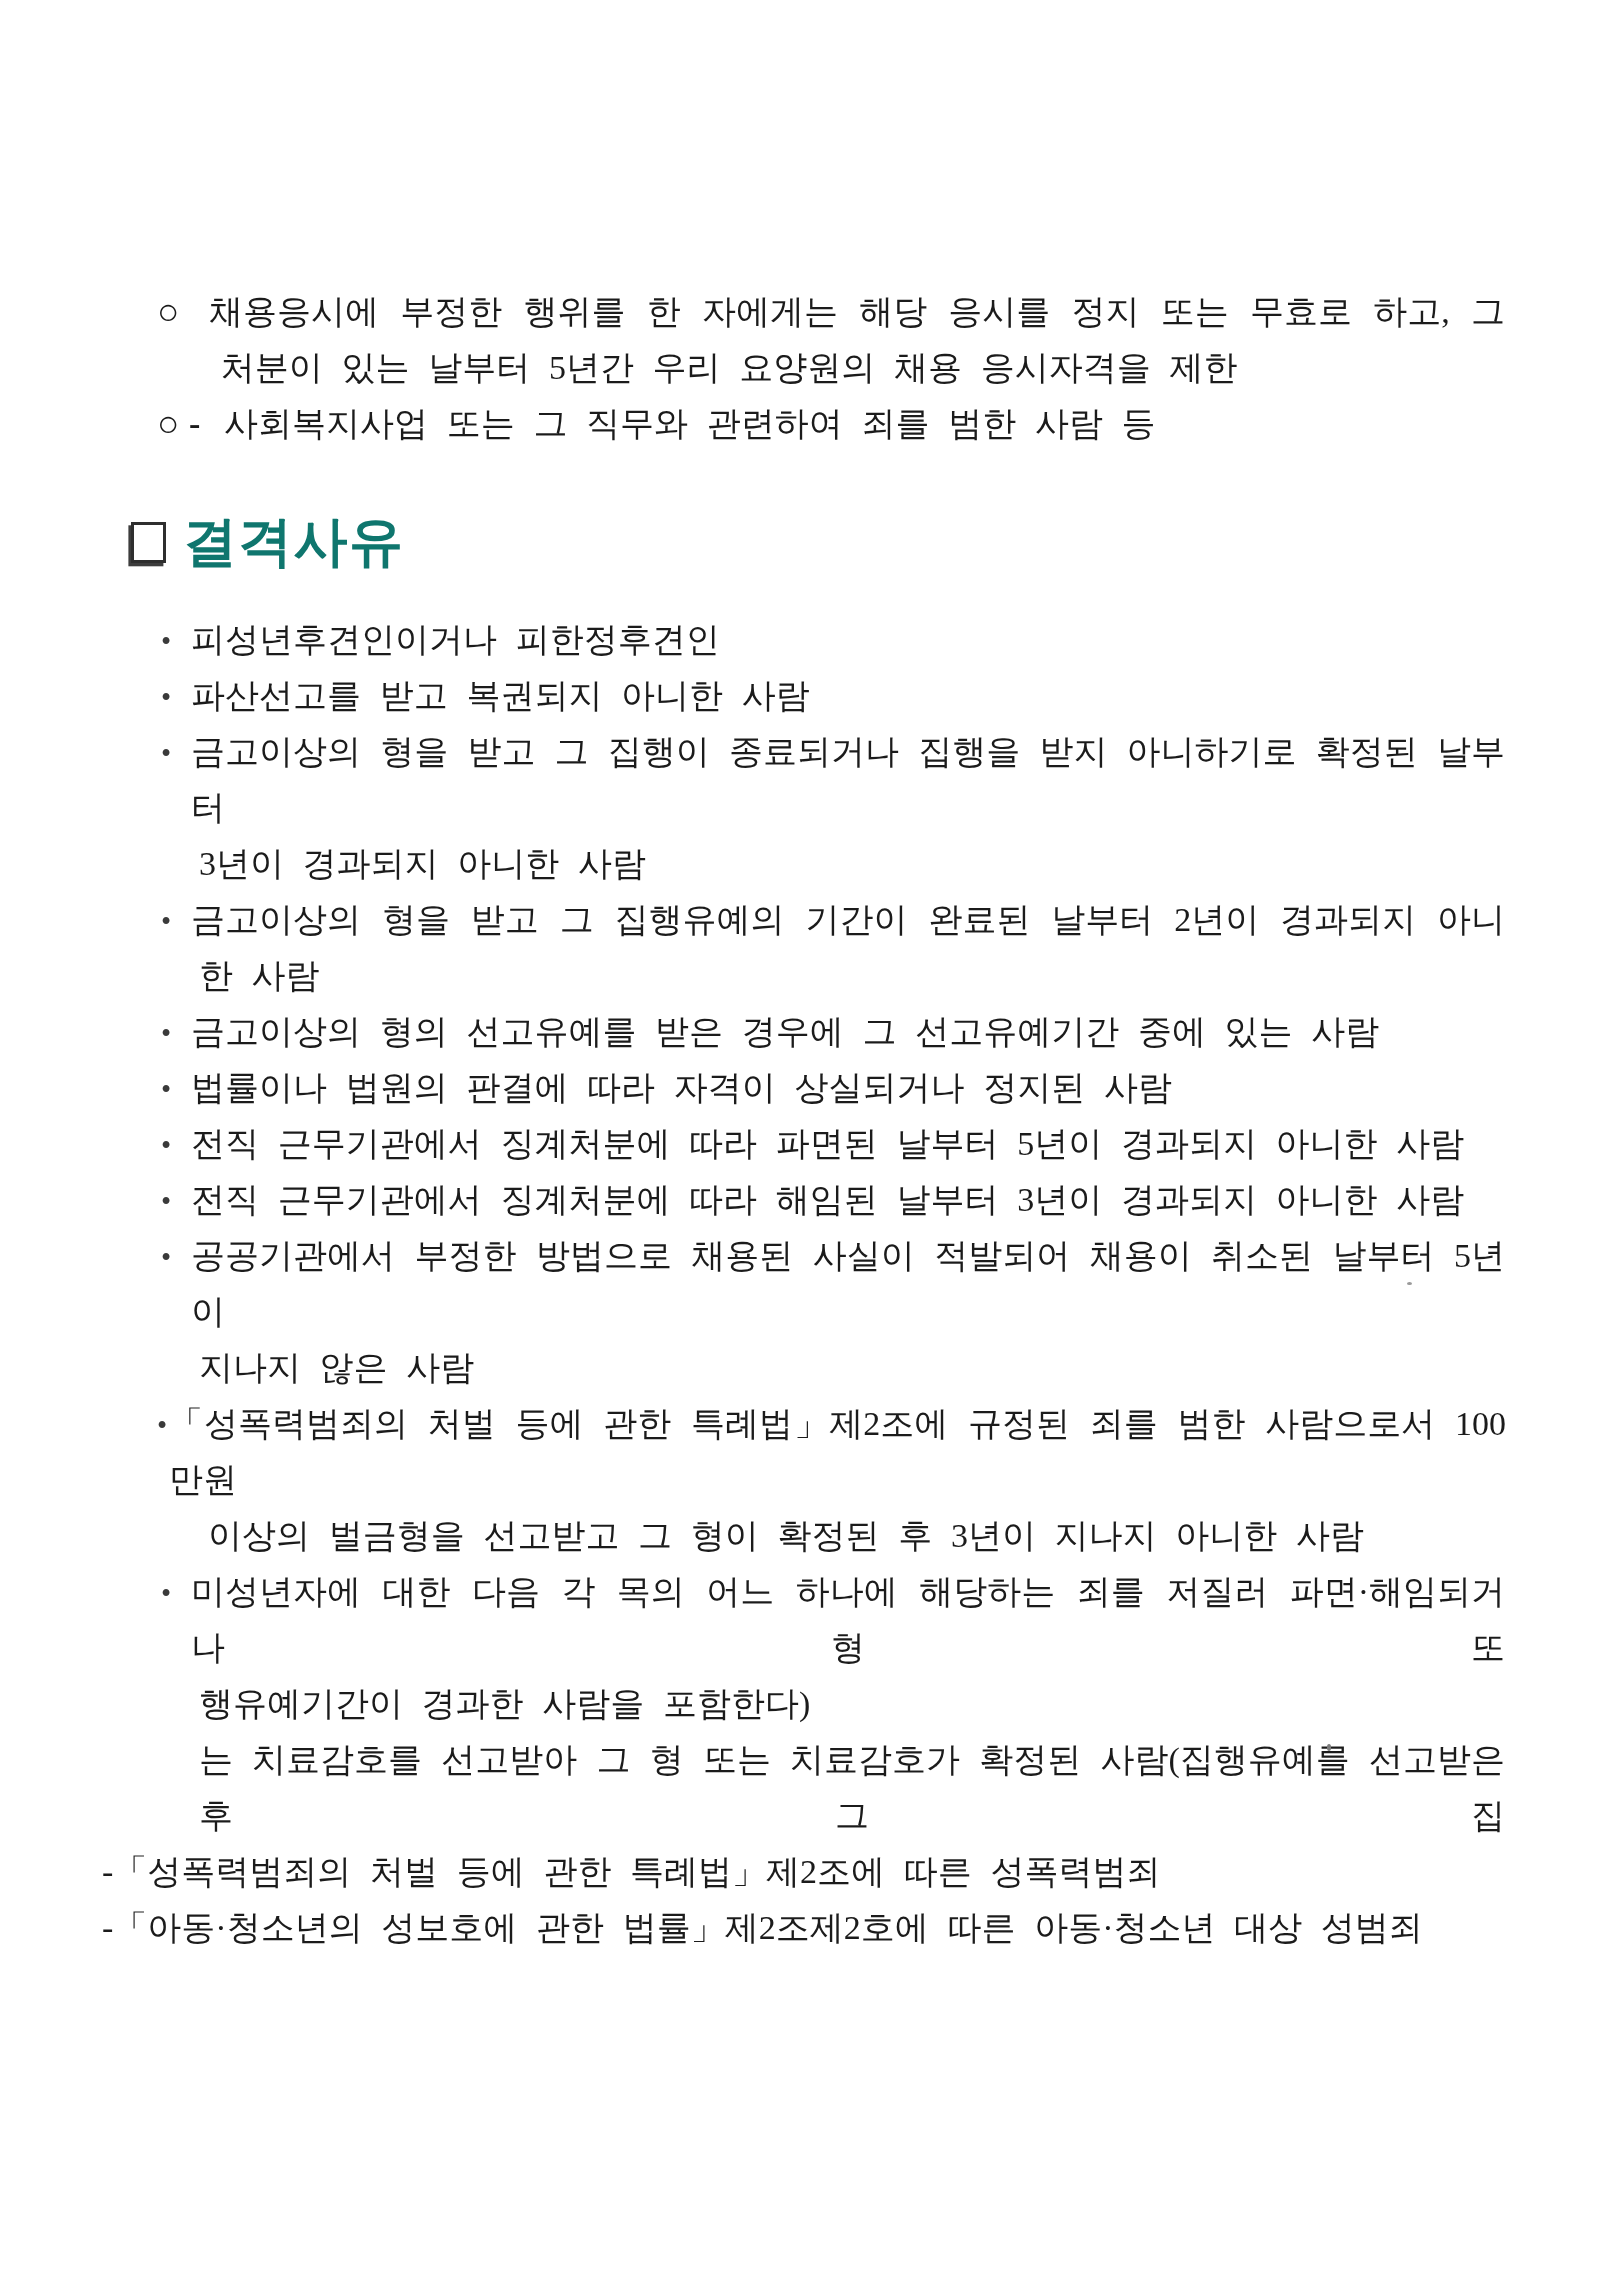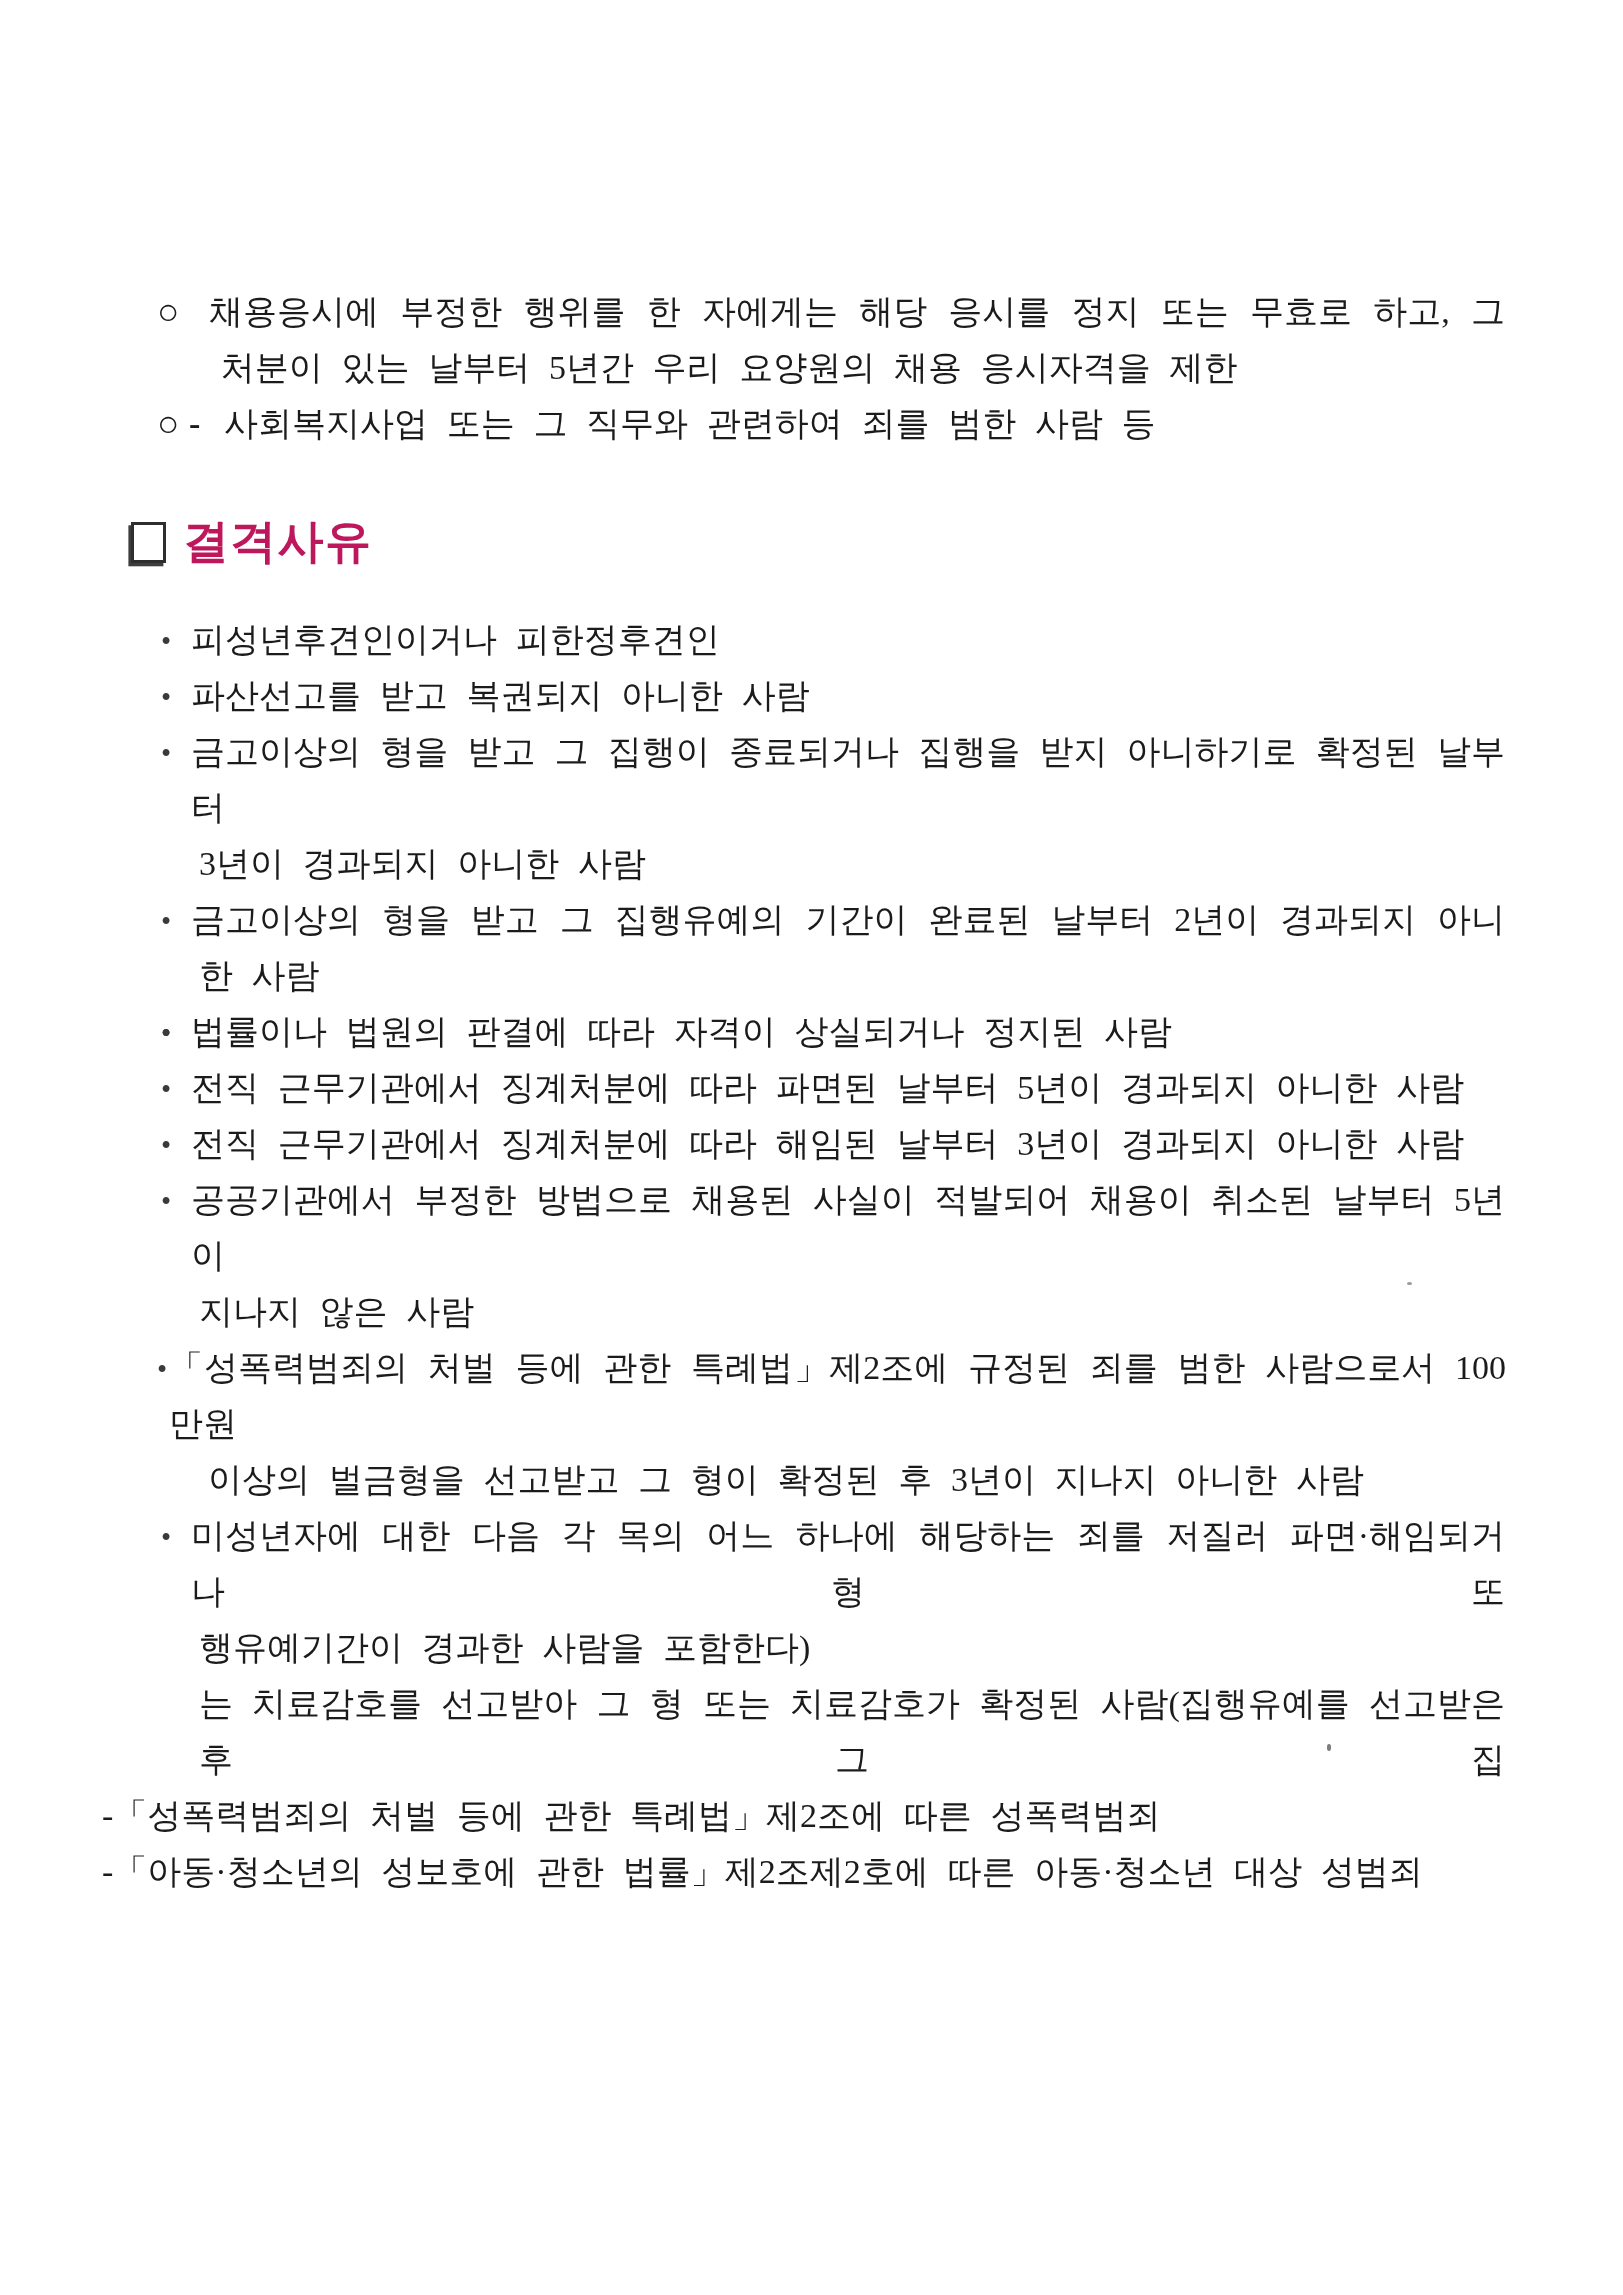--- a/index.html
+++ b/index.html
@@ -27,21 +27,21 @@
 
   
   .item.dash .marker{left:189px;font-weight:bold;font-size:34px;}
   .item.dash .body{margin-left:224px;width:1282px;}
 
   
   .heading{margin:67px 0 47px 131px;display:flex;align-items:center;height:46px;
     font-family:"Liberation Sans","DejaVu Sans",sans-serif;}
   .heading .square{display:inline-block;width:29px;height:35px;border:3.3px solid #2e2e2e;
     box-shadow:-2.6px 3.3px 0 0 #3d3d3d;margin-right:17px;background:#fff;}
-  .heading .title{font-size:46px;font-weight:800;letter-spacing:1.3px;color:#be185d;}
+  .heading .title{font-size:54px;font-weight:800;letter-spacing:1.3px;color:#0f766e;}
 
   
   .item.bullet .marker{left:161px;font-size:29px;color:#3a3a3a;top:1.3px;}
   .item.bullet .body{margin-left:191px;width:1314px;}
   .item.bullet .line.cont{padding-left:7.9px;}
 
   
   .item.bullet-tight .marker{left:157px;font-size:29px;color:#3a3a3a;top:1.3px;}
   .item.bullet-tight .body{margin-left:169px;width:1337px;}
   .item.bullet-tight .line.cont{padding-left:39px;}
@@ -106,20 +106,23 @@
         </div>
         <div class="item bullet">
           <span class="marker">•</span>
           <div class="body">
             <div class="line fill">금고이상의 형을 받고 그 집행유예의 기간이 완료된 날부터 2년이 경과되지 아니</div>
             <div class="line cont">한 사람</div>
           </div>
         </div>
         <div class="item bullet">
           <span class="marker">•</span>
+          <div class="body">
+            <div class="line">금고이상의 형의 선고유예를 받은 경우에 그 선고유예기간 중에 있는 사람</div>
+          </div>
         </div>
         <div class="item bullet">
           <span class="marker">•</span>
           <div class="body">
             <div class="line">법률이나 법원의 판결에 따라 자격이 상실되거나 정지된 사람</div>
           </div>
         </div>
         <div class="item bullet">
           <span class="marker">•</span>
           <div class="body">

